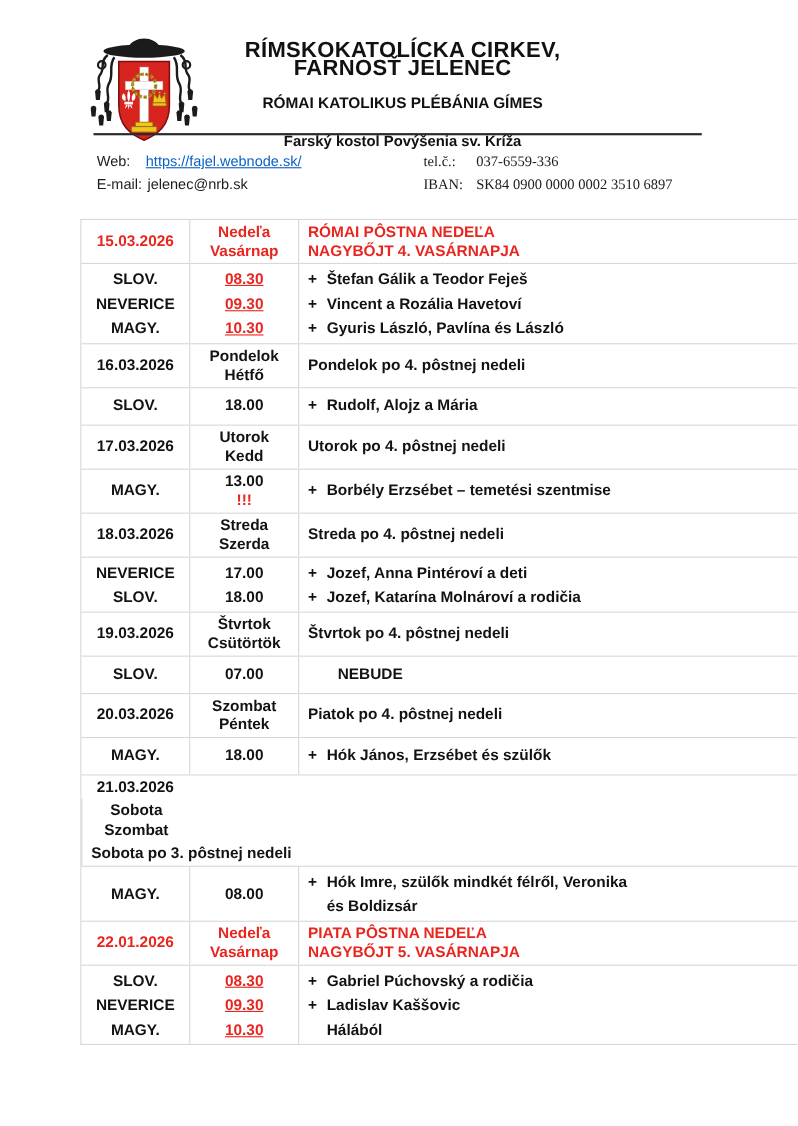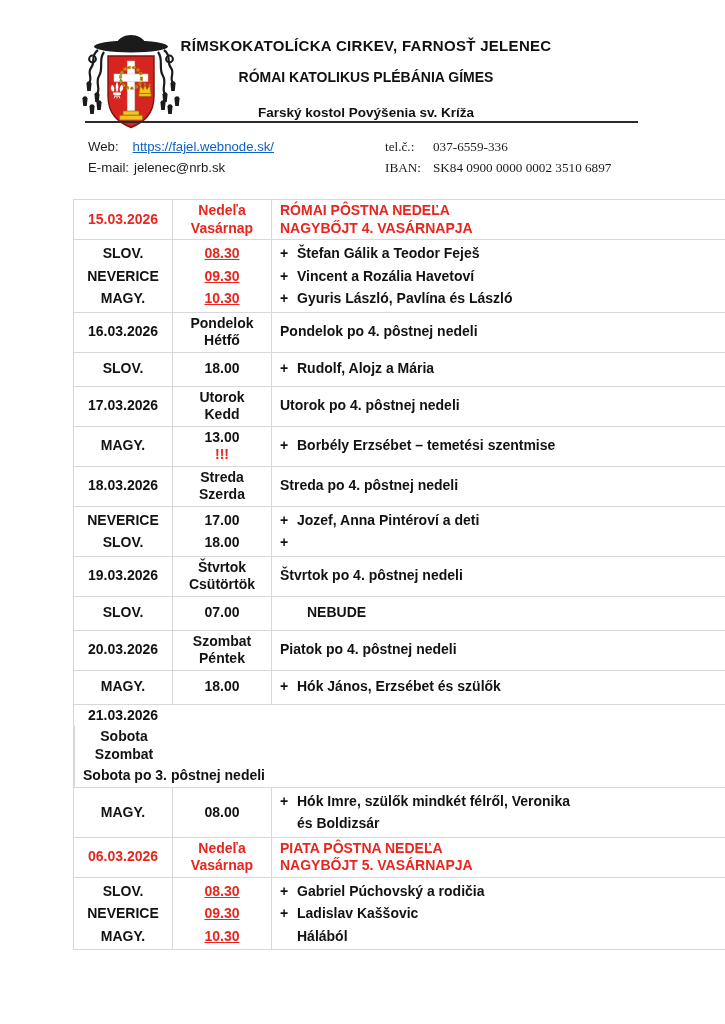--- a/index.html
+++ b/index.html
@@ -20,21 +20,21 @@
   .cord{stroke:var(--hat-black); stroke-width:2.2; fill:none;}
   .knot{stroke:var(--hat-black); stroke-width:2; fill:none;}
   .tassel{fill:var(--hat-black);}
   .shield{fill:var(--shield-red); stroke:var(--shield-edge); stroke-width:1.4;}
   .cross{fill:var(--cross-white); stroke:#c9c9c9; stroke-width:.5;}
   .wreath1{fill:none; stroke:var(--wreath-gold); stroke-width:3; stroke-dasharray:3 1.6;}
   .wreath2{fill:none; stroke:var(--wreath-green); stroke-width:1.2; stroke-dasharray:2 3;}
   .lis{fill:var(--cross-white);}
   .goldpc{fill:var(--gold); stroke:var(--gold-edge); stroke-width:.7;}
   .head-text{position:absolute; left:180px; top:38px; width:372px; text-align:center; font-weight:700; color:#111;}
-  .h1{font-size:15px; letter-spacing:.3px; line-height:16px;}
+  .h1{font-size:20px; letter-spacing:.3px; line-height:16px;}
   .h2{font-size:14px; margin-top:15px; line-height:16px;}
   .h3{font-size:13.5px; margin-top:20px; line-height:16px;}
   .rule{position:absolute; left:85px; top:121px; width:553px; border-top:2.6px solid var(--rule);}
   
   .contact{position:absolute; left:88px; top:136px; width:578px; font-size:13.2px; line-height:21px; color:#1c1c1c;}
   .c-right{position:absolute; left:297px; top:0;font-family:Liberation Serif, serif;}
   .web-lbl{margin-right:14px;}
   .email-lbl{margin-right:5px;}
   .r-lbl{display:inline-block; width:48px;}
   .link{color:var(--link-blue); text-decoration:underline; cursor:pointer;}
@@ -373,20 +373,21 @@
         </div>
       </div>
       <div class="tcell c3">
         <div class="cellin">
           <div class="line">
             <div class="plus">+</div>
             <div class="seg">Jozef, Anna Pintéroví a deti</div>
           </div>
           <div class="line">
             <div class="plus">+</div>
+            <div class="seg">Jozef, Katarína Molnároví a rodičia</div>
           </div>
         </div>
       </div>
     </div>
     <div class="trow" style="min-height: 37px;">
       <div class="tcell c1">
         <div class="cellin">
           <div class="line">
             <div class="seg">19.03.2026</div>
           </div>
@@ -535,21 +536,21 @@
             <div class="plus ind1"></div>
             <div class="seg">és Boldizsár</div>
           </div>
         </div>
       </div>
     </div>
     <div class="trow sunday" style="min-height: 40px;">
       <div class="tcell c1">
         <div class="cellin">
           <div class="line">
-            <div class="seg red">06.03.2026</div>
+            <div class="seg red">22.01.2026</div>
           </div>
         </div>
       </div>
       <div class="tcell c2">
         <div class="cellin">
           <div class="line">
             <div class="seg red">Nedeľa</div>
           </div>
           <div class="line">
             <div class="seg red">Vasárnap</div>

